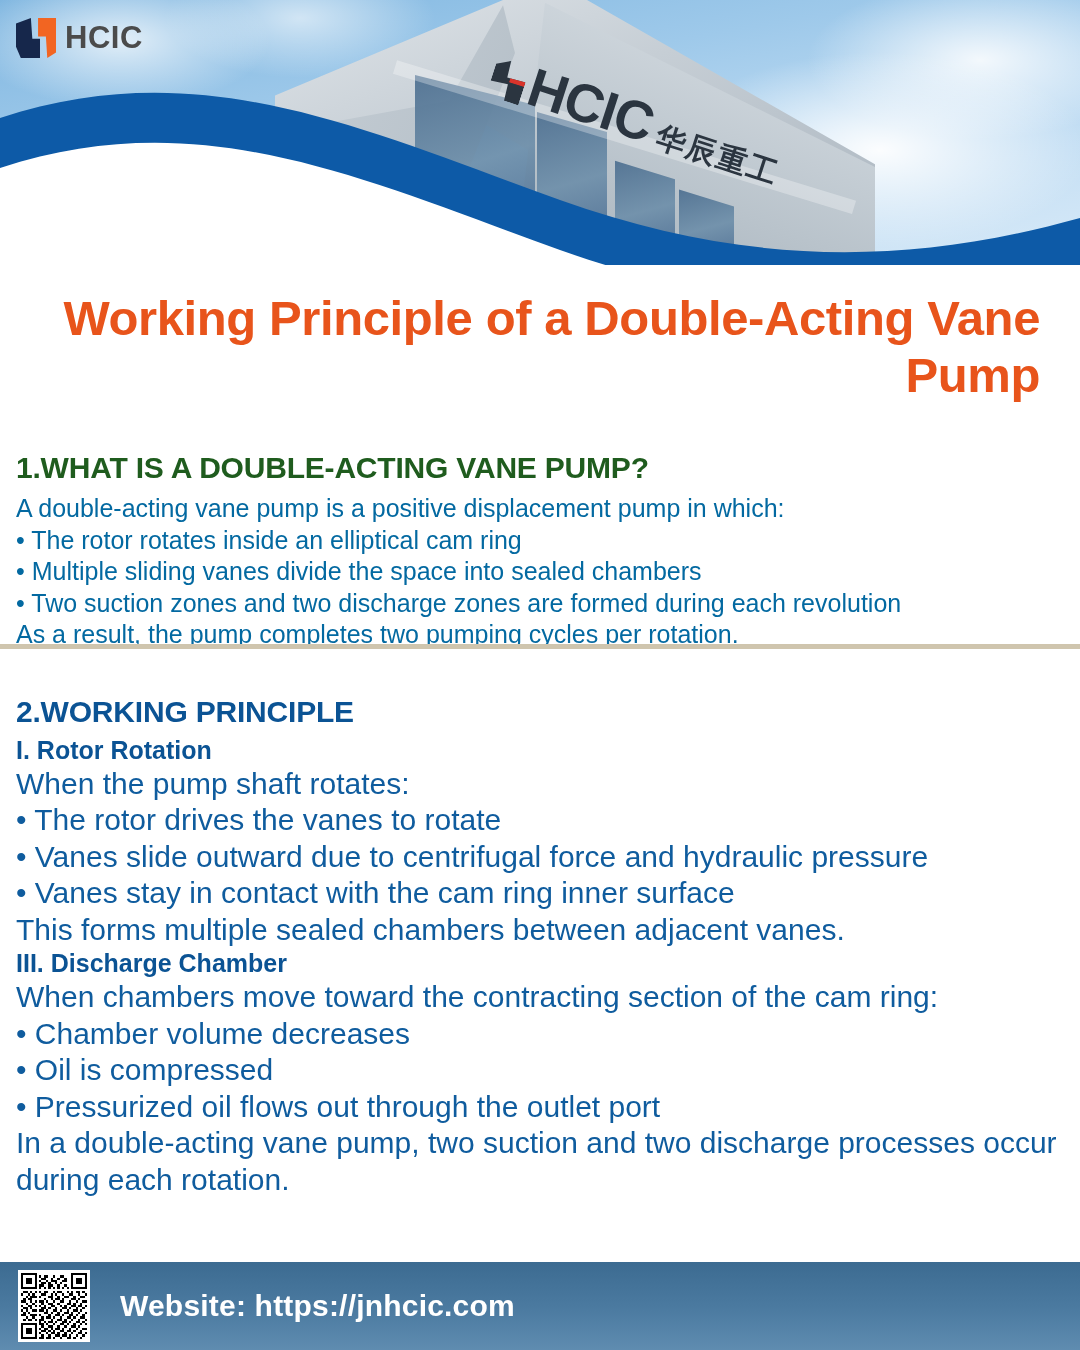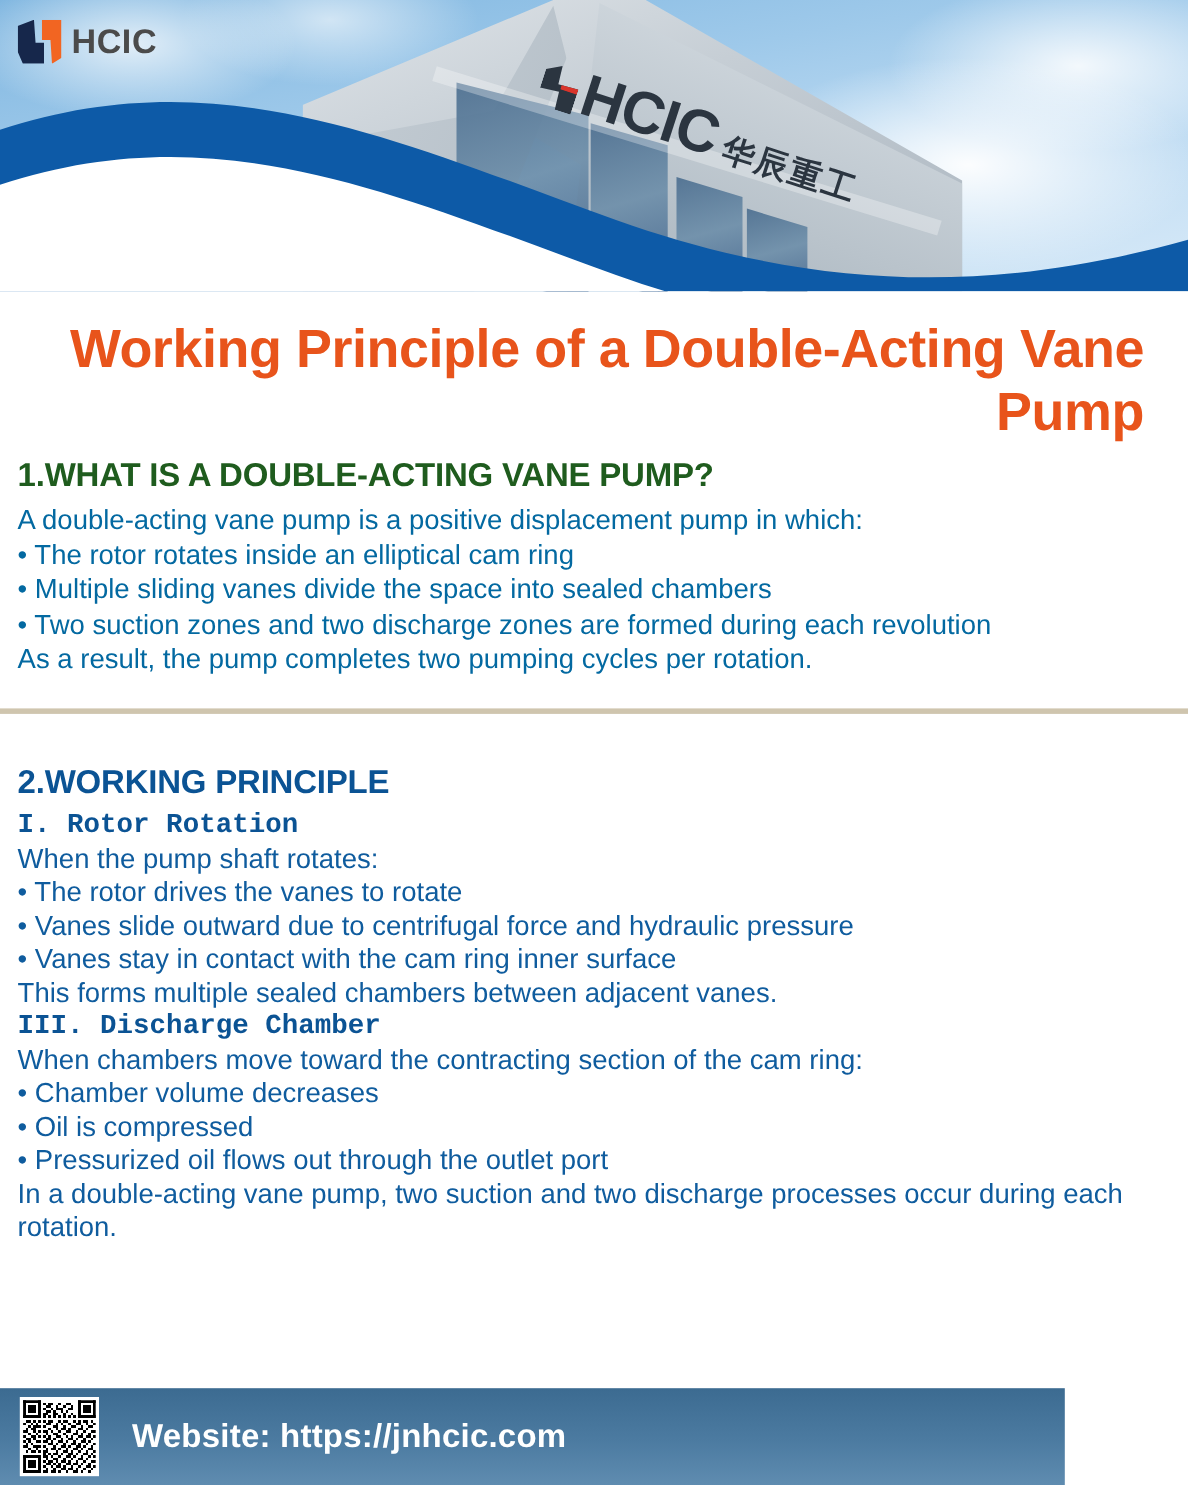--- a/index.html
+++ b/index.html
@@ -167,21 +167,21 @@
     font-size: 49px;
     font-weight: bold;
     line-height: 1.16;
     letter-spacing: -0.4px;
     font-family: "Liberation Sans", sans-serif;
   }
 
   
   .sec1 {
     position: absolute;
-    left: 16px; top: 416px;
+    left: 16px; top: 451px;
     width: 1055px;
   }
   .sec1 h2 {
     margin: 0 0 8px 0;
     font-size: 30px;
     font-weight: bold;
     color: #1F5C1E;
     letter-spacing: -0.2px;
   }
   .sec1 p {
@@ -212,35 +212,34 @@
     font-weight: bold;
     color: #0B5394;
     letter-spacing: -0.2px;
   }
   .sub {
     font-size: 25px;
     font-weight: bold;
     color: #0B5394;
     line-height: 1.22;
     margin: 0;
-    font-family: Liberation Mono, monospace;
   }
   .body2 {
-    font-size: 25px;
+    font-size: 30px;
     color: #0F5C9E;
     line-height: 1.22;
     margin: 0;
     white-space: pre-line;
   }
 
   
   .footer {
     position: absolute;
     left: 0; top: 1262px;
-    width: 968px; height: 88px;
+    width: 1080px; height: 88px;
     background: linear-gradient(180deg,#3c6b91 0%, #4c7ba1 55%, #5f8cb0 100%);
     display: flex;
     align-items: center;
   }
   .qr {
     width: 72px; height: 72px;
     margin-left: 18px;
     background: #ffffff;
     padding: 3px;
     box-sizing: border-box;

